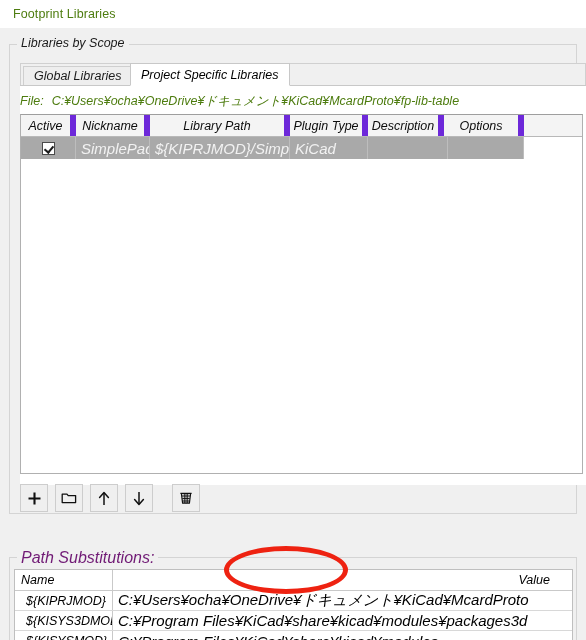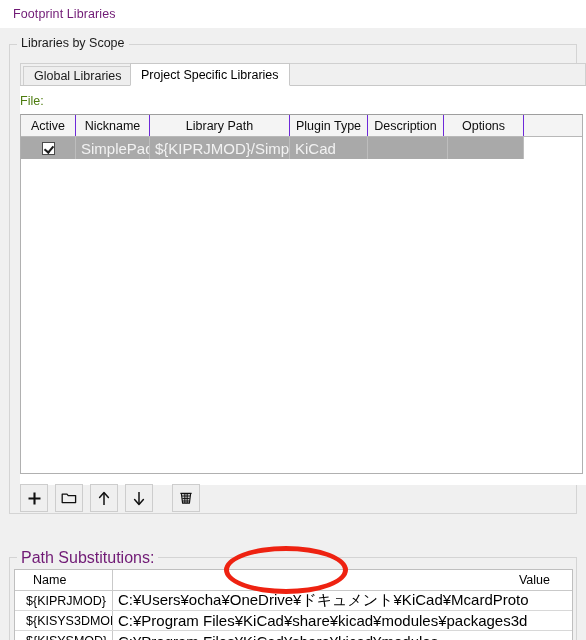--- a/index.html
+++ b/index.html
@@ -21,29 +21,30 @@
   .titlebar {
     height: 28px;
     background: #ffffff;
     display: flex;
     align-items: center;
     padding-left: 13px;
     box-sizing: border-box;
   }
   .titlebar-text {
     font-size: 12.5px;
-    color: #701a75;
+    color: #4d7c0f;
     letter-spacing: .1px;
   }
 
   
   .dialog-body {
     position: absolute;
     top: 28px; left: 0; right: 0; bottom: 0;
     background: #f0f0f0;
+    font-style: italic;
   }
 
   
   .groupbox {
     position: absolute;
     left: 9px;
     top: 16px;
     width: 568px;
     height: 470px;
     border: 1px solid #d4d4d4;
@@ -149,21 +150,21 @@
     overflow: hidden;
   }
   .grid-header {
     display: flex;
     height: 22px;
     background: #f4f4f4;
     border-bottom: 1px solid #b8b8b8;
     box-sizing: border-box;
   }
   .grid-header .cell {
-    border-right: 1px solid #6d28d9;
+    border-right: 6px solid #6d28d9;
     display: flex;
     align-items: center;
     justify-content: center;
     font-size: 12.5px;
     color: #0d0d0d;
     box-sizing: border-box;
     background: #f4f4f4;
     height: 100%;
     white-space: nowrap;
     overflow: hidden;
@@ -281,21 +282,21 @@
     height: 21px;
     border-bottom: 1px solid #c9c9c9;
     background: #ffffff;
     box-sizing: border-box;
   }
   .paths-header .ph-name {
     width: 98px;
     border-right: 1px solid #c9c9c9;
     display: flex;
     align-items: center;
-    padding-left: 18px;
+    padding-left: 6px;
     font-size: 12.5px;
     box-sizing: border-box;
   }
   .paths-header .ph-value {
     flex: 1;
     display: flex;
     align-items: center;
     justify-content: flex-end;
     padding-right: 22px;
     font-size: 12.5px;
@@ -365,20 +366,21 @@
     </div>
     <div class="tab inactive" style="left:3px;">
       <span>Global Libraries</span>
     </div>
   </div>
 
   <div class="tabpage">
 
     <div class="file-line">
       <span class="file-label">File:</span>
+      <span>C:¥Users¥ocha¥OneDrive¥ドキュメント¥KiCad¥McardProto¥fp-lib-table</span>
     </div>
 
     <div class="grid">
 
       <div class="grid-header">
         <div class="cell c-active">Active</div>
         <div class="cell c-nick">Nickname</div>
         <div class="cell c-path">Library Path</div>
         <div class="cell c-plugin">Plugin Type</div>
         <div class="cell c-desc">Description</div>

